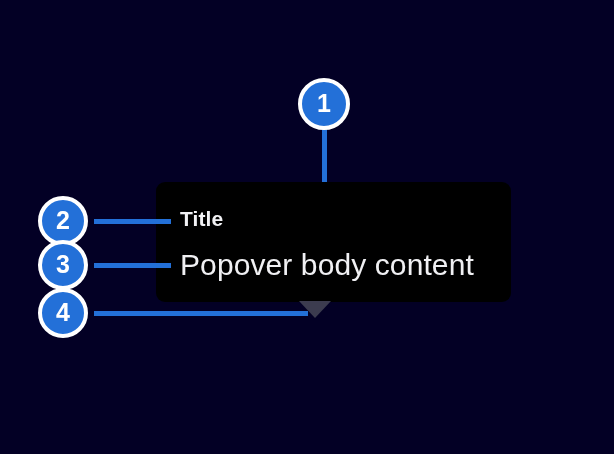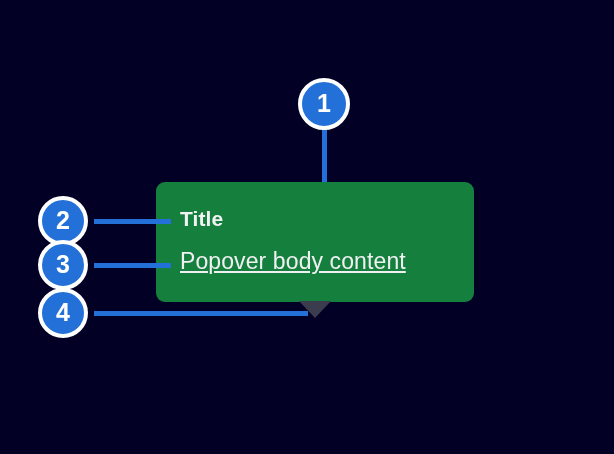--- a/index.html
+++ b/index.html
@@ -32,23 +32,23 @@
   .connector-h {
     height: 5px;
     border-radius: 0;
   }
 
   
   #popover {
     position: absolute;
     left: 156px;
     top: 182px;
-    width: 318px;
+    width: 355px;
     height: 120px;
-    background: #15803d;
+    background: #000000;
     border-radius: 9px;
     box-sizing: border-box;
     padding: 0;
   }
   #popover-arrow {
     position: absolute;
     left: 299px;
     top: 301px;
     width: 0;
     height: 0;
@@ -63,26 +63,25 @@
     font-size: 21px;
     font-weight: bold;
     color: #f2f2f5;
     letter-spacing: 0.1px;
     white-space: nowrap;
   }
   #popover-body {
     position: absolute;
     left: 24px;
     top: 66px;
-    font-size: 23px;
+    font-size: 30px;
     font-weight: normal;
     color: #f0f0f3;
     letter-spacing: 0.1px;
     white-space: nowrap;
-    text-decoration: underline;
   }
 
   
   .badge {
     position: absolute;
     box-sizing: border-box;
     border-radius: 50%;
     background: #2370d8;
     border: 4px solid #ffffff;
     display: flex;

